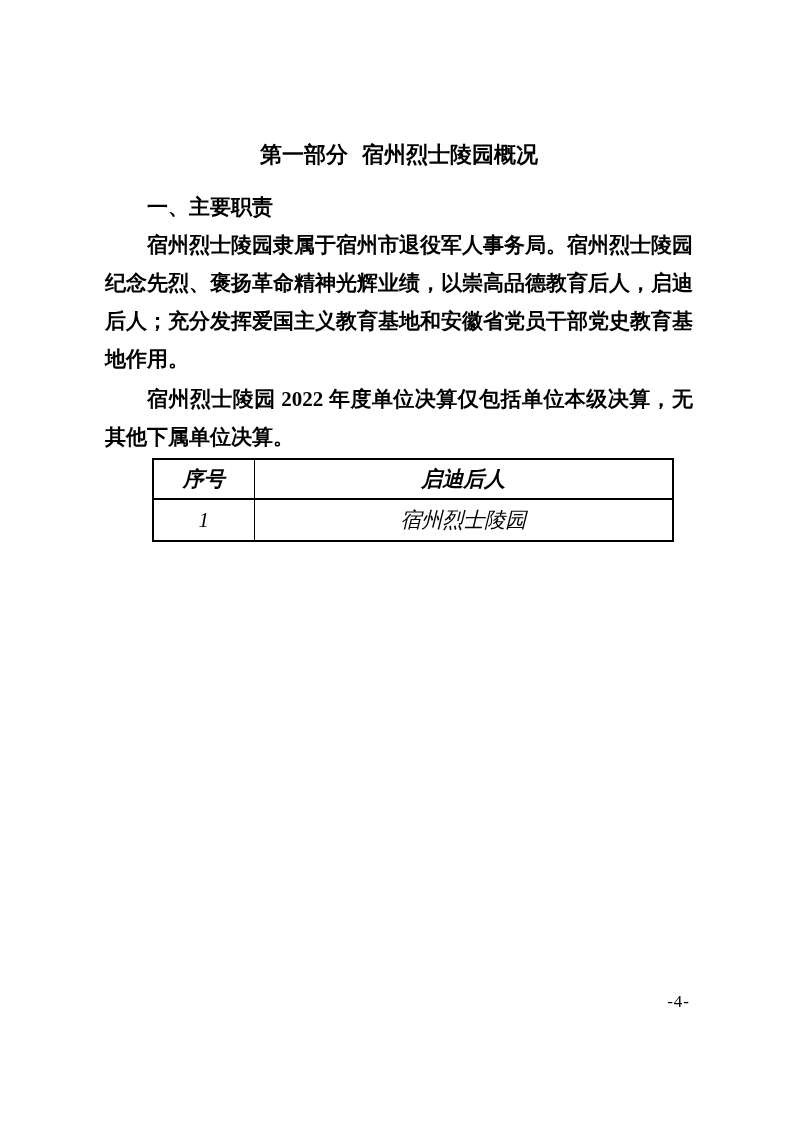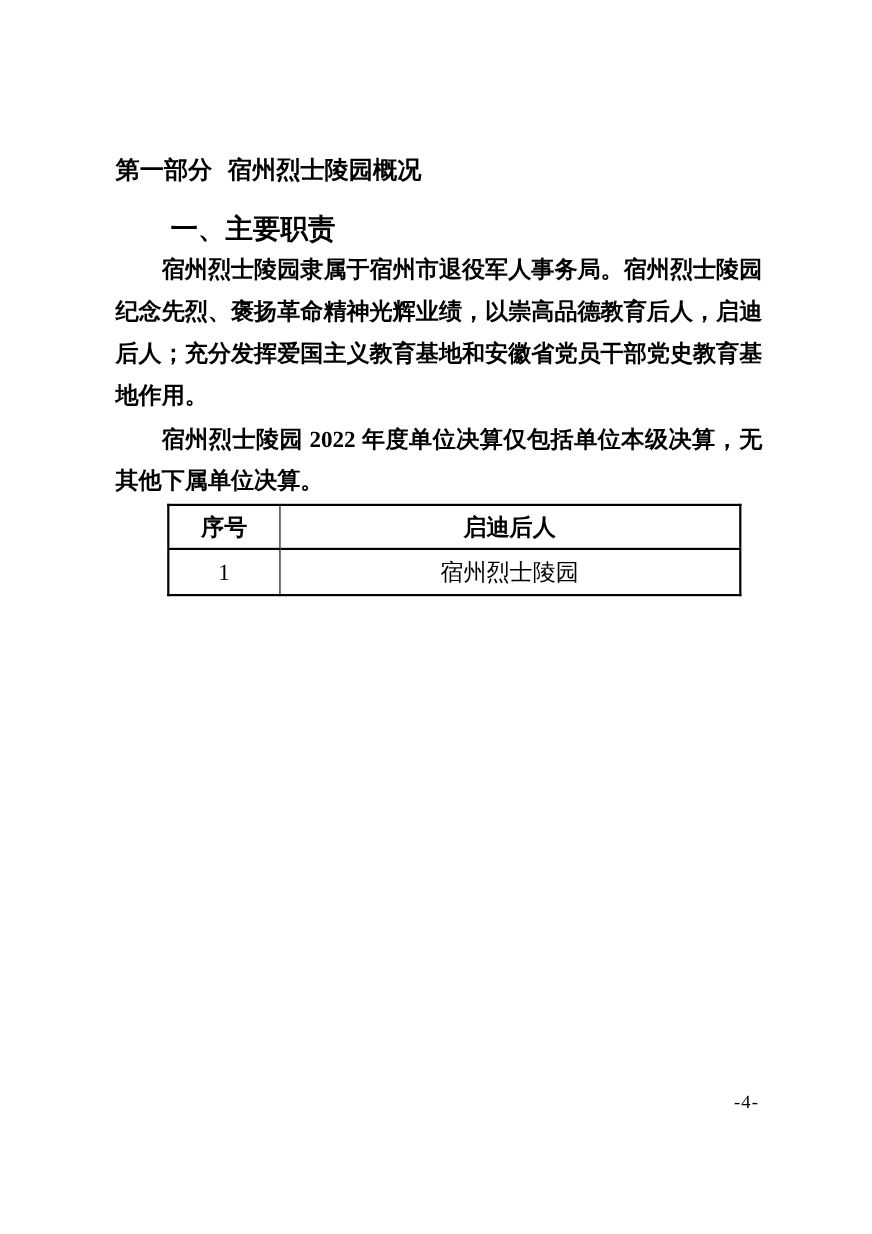--- a/index.html
+++ b/index.html
@@ -17,33 +17,33 @@
     overflow: hidden;
   }
   .content {
     position: absolute;
     left: 105px;
     top: 0;
     width: 588px;
   }
   .doc-title {
     margin: 140px 0 0 0;
-    text-align: left;
+    text-align: center;
     font-family: "Liberation Sans", "DejaVu Sans", sans-serif;
     font-weight: bold;
     font-size: 22px;
     line-height: 30px;
     word-spacing: 8px;
     white-space: nowrap;
   }
   .sec-heading {
     margin: 24px 0 0 0;
-    font-family: Liberation Serif, serif;
+    font-family: Liberation Mono, monospace;
     font-weight: bold;
-    font-size: 25px;
+    font-size: 21px;
     line-height: 30px;
     text-indent: 2em;
   }
   .sec-heading.second {
     margin-top: 2px;
   }
   .body-para {
     margin: 2px 0 0 0;
     font-size: 21px;
     line-height: 38px;
@@ -54,20 +54,21 @@
   }
   .body-para.second {
     margin-top: 2px;
   }
   .unit-table {
     margin: 2px 0 0 47px;
     border-collapse: collapse;
     table-layout: fixed;
     width: 520px;
     font-size: 21px;
+    font-style: italic;
   }
   .unit-table th, .unit-table td {
     border: 1px solid #000000;
     text-align: center;
     vertical-align: middle;
     padding: 0;
     overflow: hidden;
   }
   .unit-table {
     border: 2px solid #000000;

